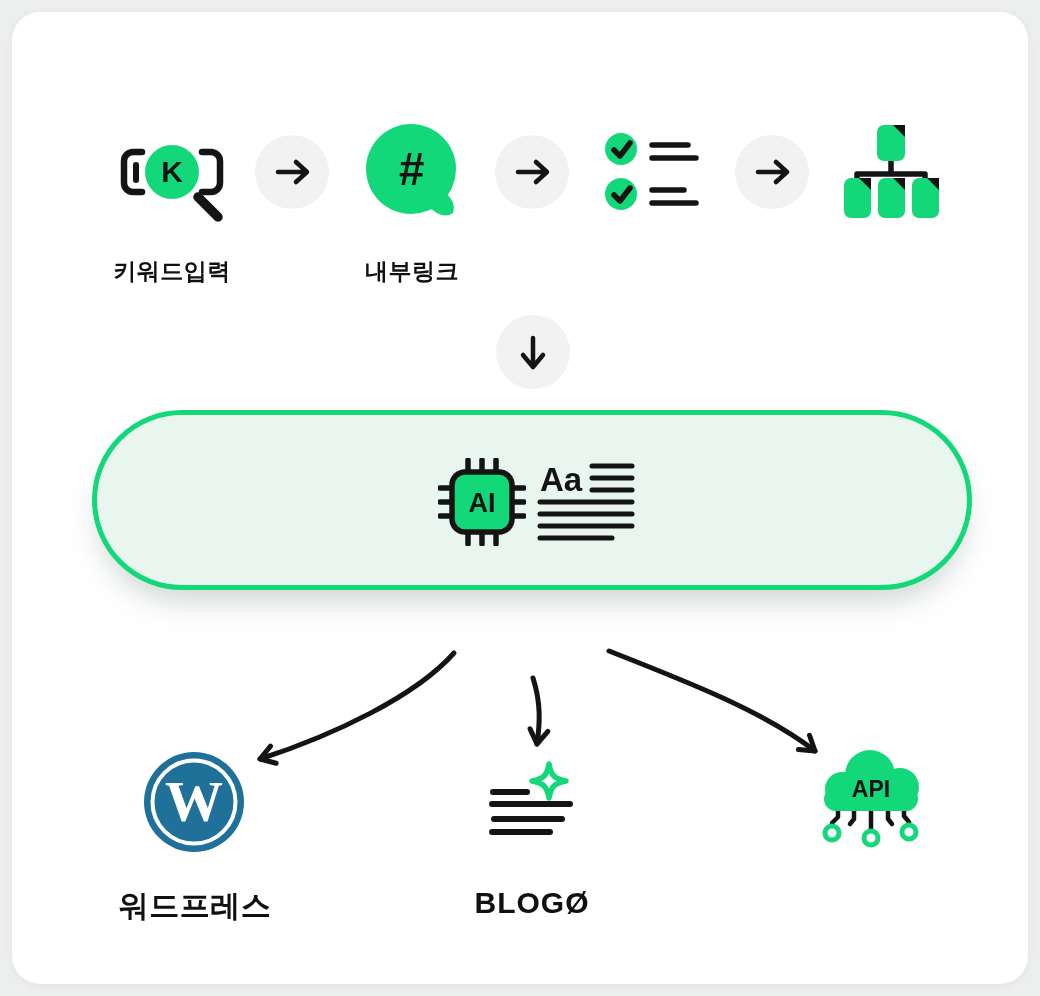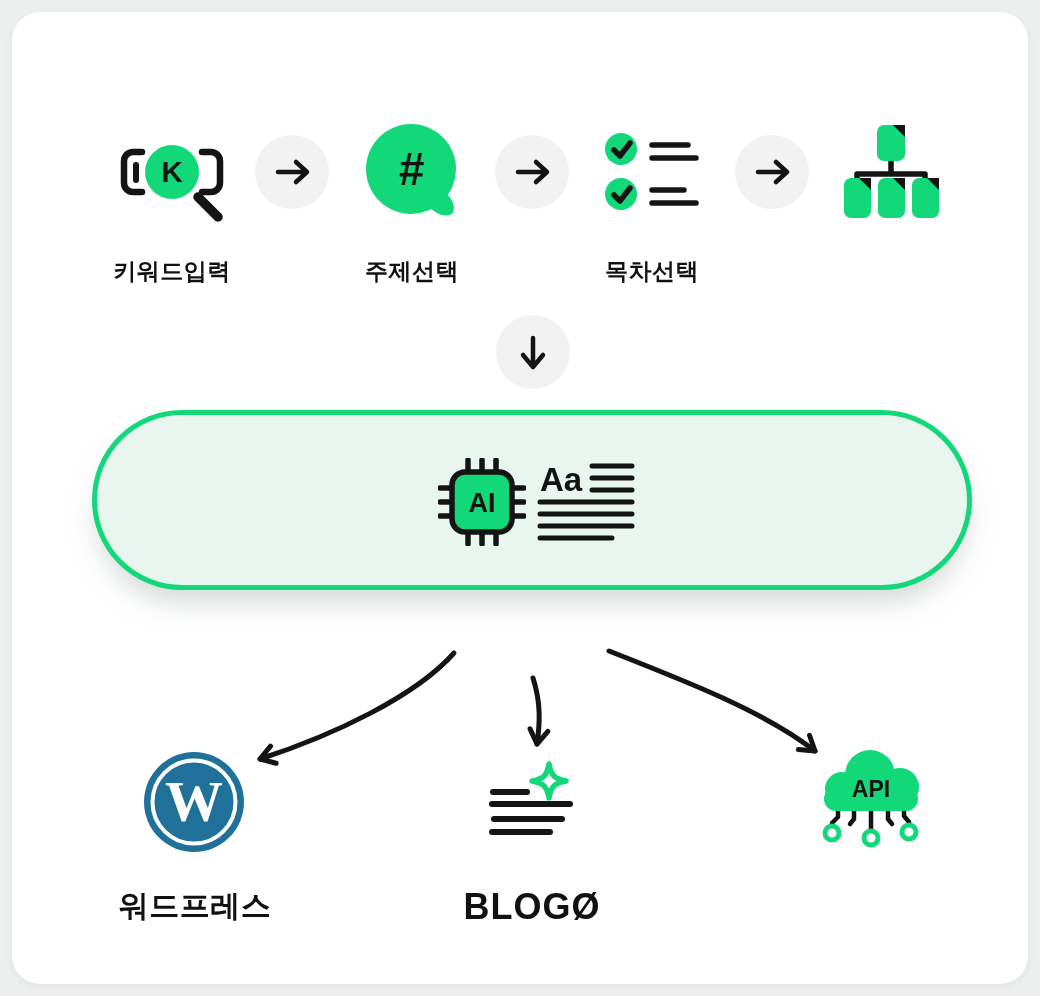--- a/index.html
+++ b/index.html
@@ -101,22 +101,21 @@
       <path d="M53,3 H65 V15 Z" class="f-black"></path>
       <rect x="4" y="56" width="27" height="40" rx="7" class="f-green"></rect>
       <path d="M19,56 H31 V68 Z" class="f-black"></path>
       <rect x="38" y="56" width="27" height="40" rx="7" class="f-green"></rect>
       <path d="M53,56 H65 V68 Z" class="f-black"></path>
       <rect x="72" y="56" width="27" height="40" rx="7" class="f-green"></rect>
       <path d="M87,56 H99 V68 Z" class="f-black"></path>
     </svg>
 
     <div class="label" style="left:30px;top:244px;width:260px;">키워드입력</div>
-    <div class="label" style="left:270px;top:244px;width:260px;">주제선택</div>
-    <div class="label" style="left:510px;top:244px;width:260px;">목차선택</div>
+    <div class="label" style="left:270px;top:244px;width:260px;">내부링크</div>
 
     <svg class="conn-circle" style="left:484px;top:303px;" width="74" height="74" viewBox="0 0 74 74">
       <circle cx="37" cy="37" r="37" class="f-gray"></circle>
       <path d="M37,23 V50 M27,40 L37,52 L47,40" class="f-none s-black" stroke-width="4.5" stroke-linecap="round" stroke-linejoin="round"></path>
     </svg>
 
     <div class="pill"></div>
 
     <svg class="abs" style="left:426px;top:446px;" width="88" height="88" viewBox="0 0 88 88">
       <path d="M30,2 V12 M44,2 V12 M58,2 V12 M30,76 V86 M44,76 V86 M58,76 V86 M2,30 H12 M2,44 H12 M2,58 H12 M76,30 H86 M76,44 H86 M76,58 H86" class="f-none s-black" stroke-width="5.5" stroke-linecap="round"></path>
@@ -146,21 +145,21 @@
       <circle cx="50" cy="50" r="50" class="f-blue"></circle>
       <circle cx="50" cy="50" r="41.5" class="f-none s-white" stroke-width="4"></circle>
       <text x="50" y="69" text-anchor="middle" font-size="58" font-weight="700" class="f-white" style="font-family:'Liberation Serif', serif;">W</text>
     </svg>
     <div class="label" style="left:33px;top:874px;width:300px;font-size:30px;text-align:center;">워드프레스</div>
 
     <svg class="abs" style="left:458px;top:746px;" width="112" height="84" viewBox="0 0 112 84">
       <path d="M23,34 H57 M22,46 H100 M24,61 H92 M22,74 H80" class="f-none s-black" stroke-width="6" stroke-linecap="round"></path>
       <path d="M79,6 C81,18 85,21 96,23 C85,25 81,28 79,40 C77,28 73,25 62,23 C73,21 77,18 79,6 Z" class="f-none s-green" stroke-width="5.5" stroke-linejoin="round"></path>
     </svg>
-    <div class="label" style="left:370px;top:874px;width:300px;font-size:36px;letter-spacing:1px;">BLOGØ</div>
+    <div class="label" style="left:370px;top:874px;width:300px;font-size:30px;letter-spacing:1px;">BLOGØ</div>
 
     <svg class="abs" style="left:800px;top:733px;" width="118" height="108" viewBox="0 0 118 108">
       <path d="M26,66 V72 L20,78 V81 M42,66 V74 L38,79 M59,66 V84 M76,66 V74 L80,79 M92,66 V71 L97,77 V80" class="f-none s-black" stroke-width="4.5" stroke-linecap="round" stroke-linejoin="round"></path>
       <circle cx="30" cy="44" r="17" class="f-green"></circle>
       <circle cx="58" cy="30" r="25" class="f-green"></circle>
       <circle cx="88" cy="42" r="19" class="f-green"></circle>
       <rect x="12" y="42" width="94" height="24" rx="12" class="f-green"></rect>
       <text x="59" y="52" text-anchor="middle" font-size="23" font-weight="800" class="f-black">API</text>
       <circle cx="20" cy="88" r="7" class="f-white s-green" stroke-width="5"></circle>
       <circle cx="59" cy="93" r="7" class="f-white s-green" stroke-width="5"></circle>

